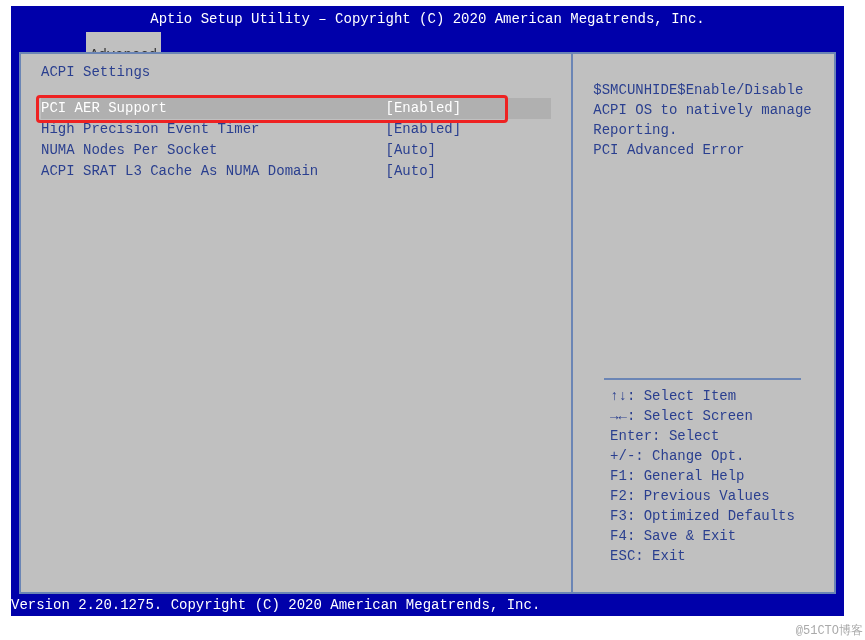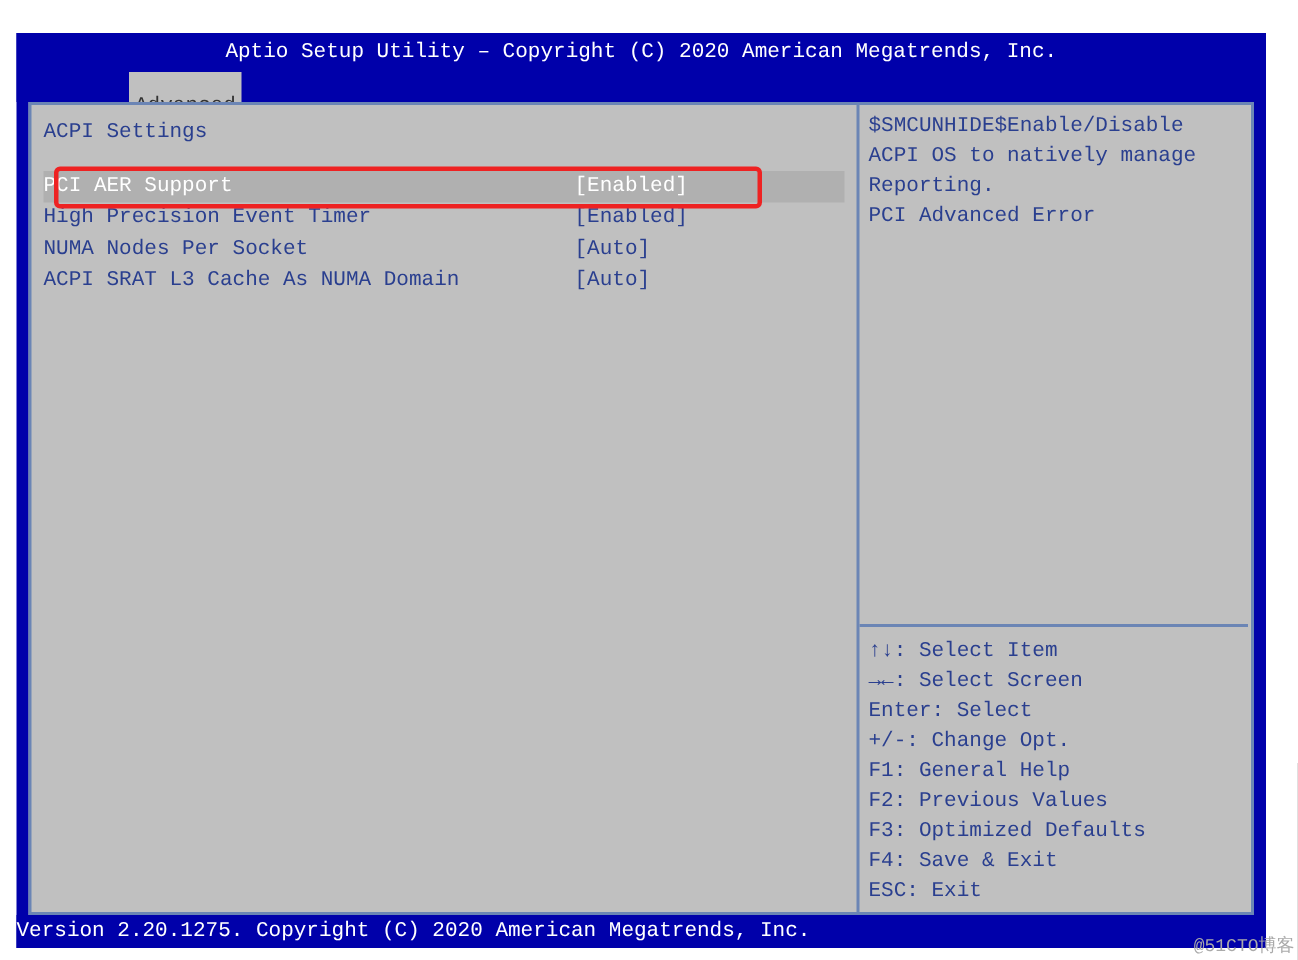--- a/index.html
+++ b/index.html
@@ -11,21 +11,21 @@
       width: 865px;
       height: 640px;
       background: #fff;
       font-family: "Courier New", monospace;
       font-size: 14px;
       position: relative;
       overflow: hidden;
     }
     .outer-container {
       position: absolute;
-      top: 22px;
+      top: 6px;
       left: 11px;
       width: 833px;
       height: 610px;
       background: #0000aa;
     }
     .header-bar {
       height: 26px;
       background: #0000aa;
       color: #ffffff;
       text-align: center;
@@ -51,29 +51,30 @@
       margin: 0 8px;
       height: 542px;
       background: #c0c0c0;
       border: 2px solid #6b85b5;
       display: flex;
       position: relative;
     }
     .left-panel {
       width: 552px;
       border-right: 2px solid #6b85b5;
-      padding: 10px 8px;
+      padding: 10px 20px;
       color: #2a3f8f;
     }
     .right-panel {
       width: 259px;
-      padding: 4px 6px;
+      padding: 26px 6px;
       color: #2a3f8f;
       display: flex;
       flex-direction: column;
+      align-items: center;
     }
     .section-title {
       color: #2a3f8f;
       margin-bottom: 18px;
       font-size: 14px;
     }
     .option-row {
       display: flex;
       line-height: 21px;
       font-size: 14px;

